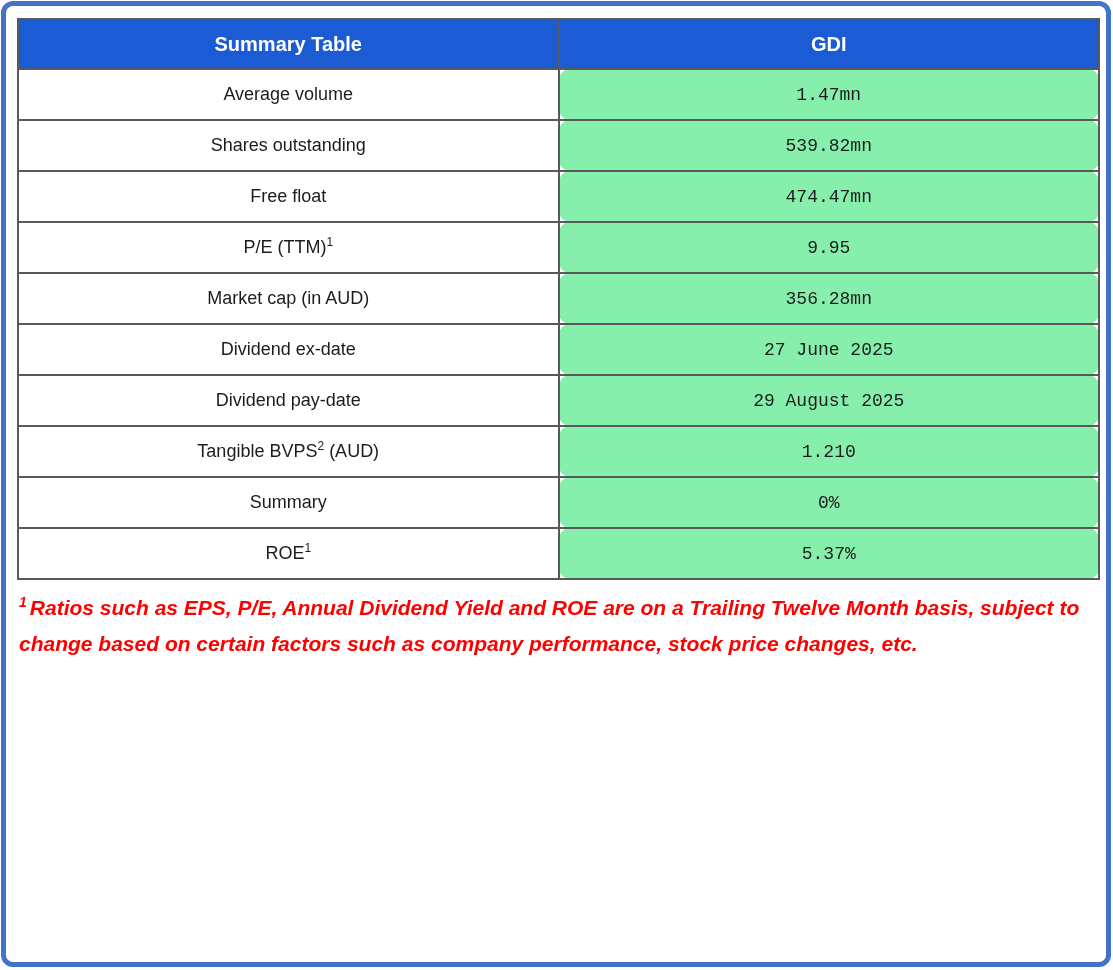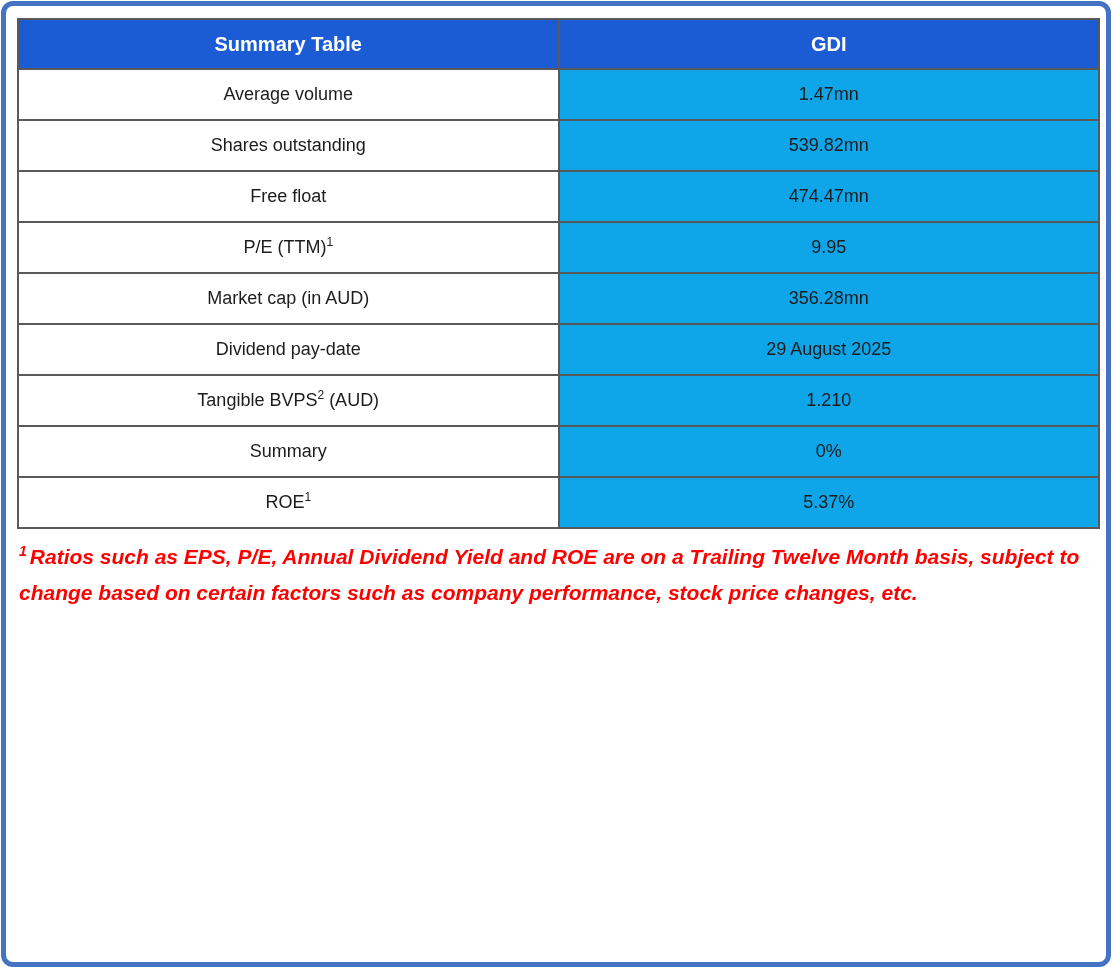--- a/index.html
+++ b/index.html
@@ -35,22 +35,23 @@
     height: 50px;
     background: #1B5CD5;
     color: #ffffff;
     font-size: 20px;
     font-weight: bold;
   }
   table.summary td {
     height: 51px;
     font-size: 18px;
     color: #1c1c1c;
+    border-radius: 11px;
   }
-  td.value-cell { background: #0ea5e9; }
+  td.value-cell { background: #86efac; font-family: Liberation Mono, monospace; }
   td.label-cell { background: #ffffff; }
   table.summary sup {
     font-size: 12px;
     line-height: 0;
   }
   .footnotes {
     margin: 10px 24px 0 13px;
   }
   .footnote {
     color: #FF0000;
@@ -97,20 +98,24 @@
       </tr>
       <tr>
         <td class="label-cell"><span>P/E (TTM)</span><sup>1</sup><span></span></td>
         <td class="value-cell">9.95</td>
       </tr>
       <tr>
         <td class="label-cell"><span>Market cap (in AUD)</span><sup></sup><span></span></td>
         <td class="value-cell">356.28mn</td>
       </tr>
       <tr>
+        <td class="label-cell"><span>Dividend ex-date</span><sup></sup><span></span></td>
+        <td class="value-cell">27 June 2025</td>
+      </tr>
+      <tr>
         <td class="label-cell"><span>Dividend pay-date</span><sup></sup><span></span></td>
         <td class="value-cell">29 August 2025</td>
       </tr>
       <tr>
         <td class="label-cell"><span>Tangible BVPS</span><sup>2</sup><span> (AUD)</span></td>
         <td class="value-cell">1.210</td>
       </tr>
       <tr>
         <td class="label-cell"><span>Summary</span><sup></sup><span></span></td>
         <td class="value-cell">0%</td>

